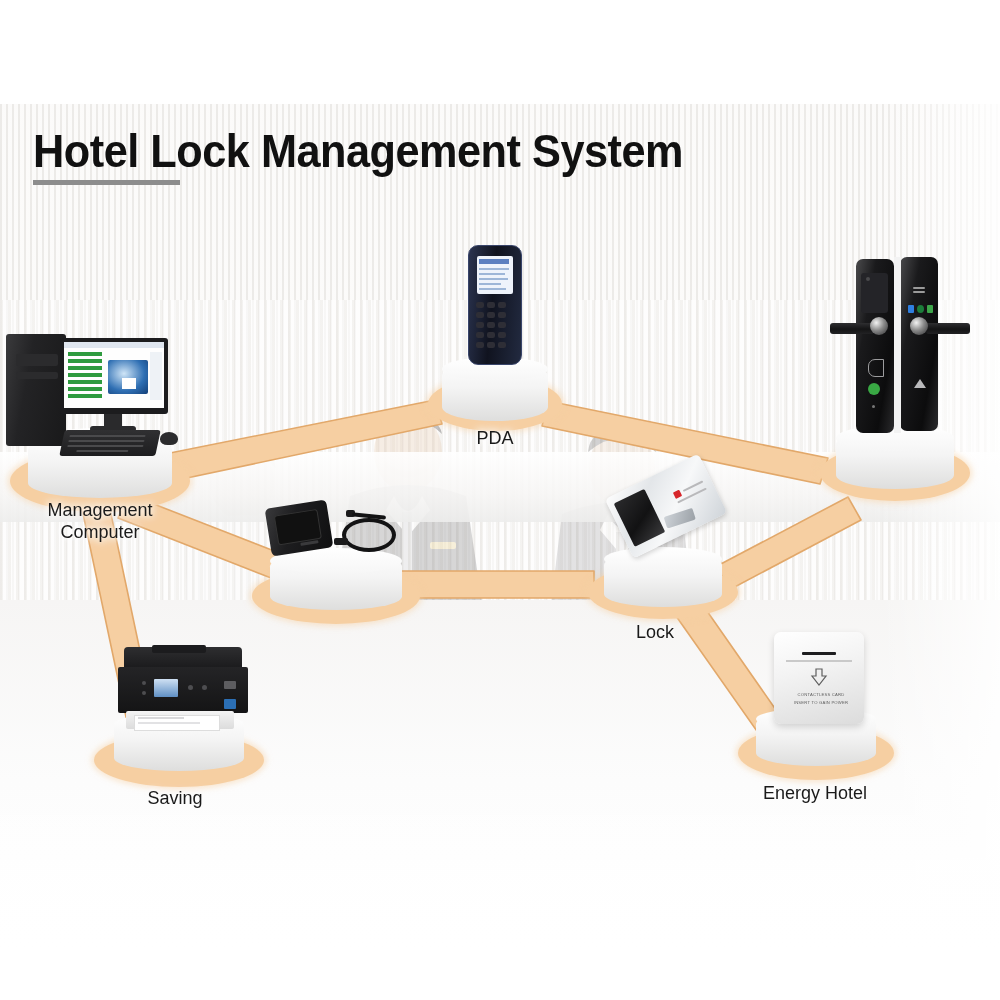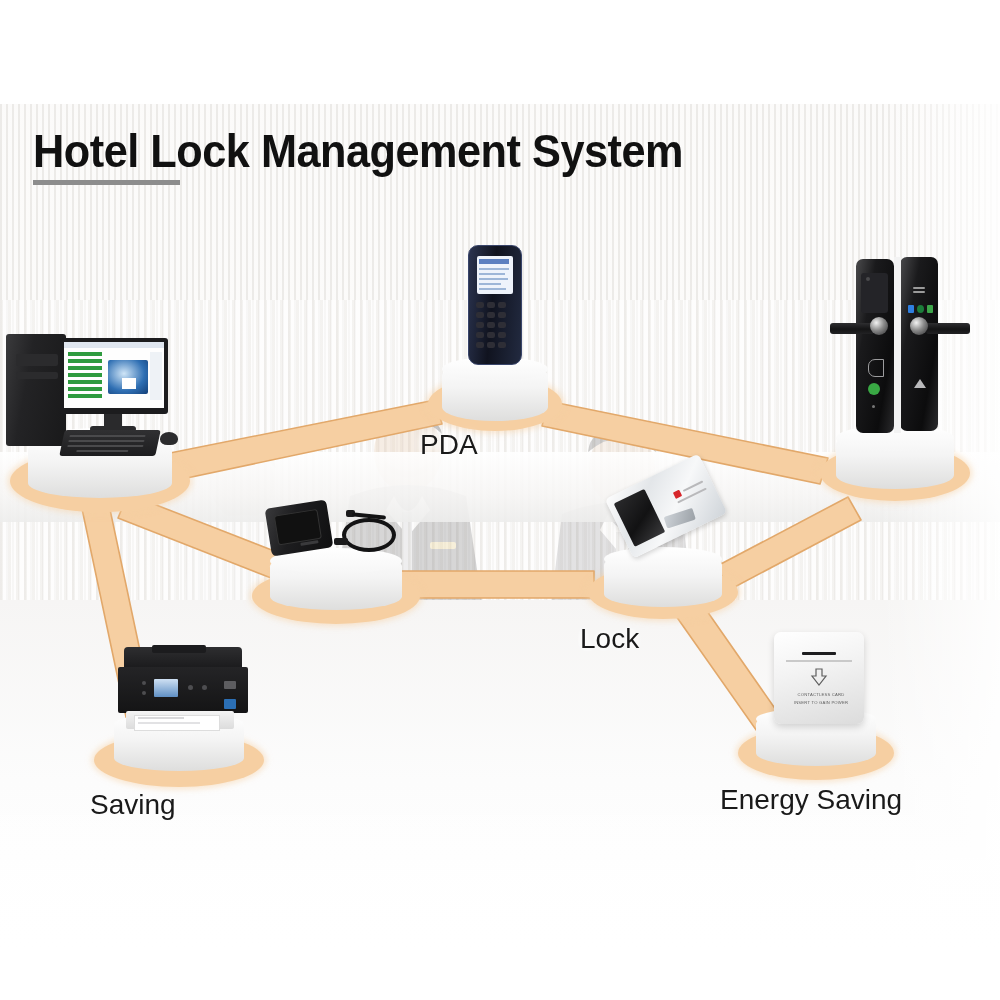--- a/index.html
+++ b/index.html
@@ -76,21 +76,21 @@
   .ped-body{
     position:absolute;border-radius:50%/22% 22% 24% 24%;
     background:linear-gradient(180deg,#fdfdfd 0%,#f4f4f4 42%,#dededd 100%);
   }
   .ped-top{
     position:absolute;border-radius:50%;
     background:linear-gradient(180deg,#ffffff 0%,#f6f6f6 100%);
   }
   .node-label{
     position:absolute;z-index:26;
-    font-size:28px;color:#1a1a1a;
+    font-size:18px;color:#1a1a1a;text-align:center;
     white-space:pre-line;line-height:1.2;
     text-shadow:0 0 6px #fff,0 0 10px #fff,0 0 14px #fff;
   }
 
   
   .dev{position:absolute;}
 
   
   .pc-tower{position:absolute;background:linear-gradient(100deg,#3a3a3c 0%,#232325 36%,#19191a 100%);border-radius:3px;}
   .pc-tower-face{position:absolute;background:#2b2b2d;border-radius:2px;}
@@ -255,20 +255,22 @@
 
       <div class="pc-kbd" style="left:62px;top:110px;width:96px;height:26px;transform:skewX(-12deg);">
         <div class="pc-key" style="left:6px;top:5px;width:76px;height:2px;"></div>
         <div class="pc-key" style="left:6px;top:10px;width:76px;height:2px;"></div>
         <div class="pc-key" style="left:6px;top:15px;width:76px;height:2px;"></div>
         <div class="pc-key" style="left:16px;top:20px;width:52px;height:2px;"></div>
       </div>
       <div class="pc-mouse" style="left:160px;top:112px;width:18px;height:13px;"></div>
     </div>
   </div>
+  <div class="node-label" style="left:0px;top:500px;width:200px;">Management
+Computer</div>
 
   <div class="node" style="left:420px;top:245px;width:150px;height:190px;">
     <div class="pedestal" style="left:8px;top:112px;width:134px;height:78px;">
       <div class="ped-ring" style="left:0;top:20px;width:134px;height:54px;"></div>
       <div class="ped-body" style="left:14px;top:6px;width:106px;height:58px;"></div>
       <div class="ped-top" style="left:14px;top:0px;width:106px;height:24px;"></div>
     </div>
 
     <div class="dev" style="left:48px;top:0px;width:54px;height:122px;">
       <div class="pda-body" style="left:0;top:0;width:52px;height:118px;">
@@ -412,15 +414,15 @@
         <div class="es-slot" style="left:28px;top:20px;width:34px;height:3px;"></div>
         <div class="es-slotline" style="left:12px;top:28px;width:66px;"></div>
         <svg class="es-arrow" style="left:36px;top:36px;width:18px;height:18px;" viewBox="0 0 18 18">
           <path d="M6 1 h6 v7 h4 l-7 9 -7 -9 h4 Z" fill="none" stroke="#5e5e5e" stroke-width="1.2"></path>
         </svg>
         <div class="es-txt" style="left:16px;top:60px;width:62px;text-align:center;">CONTACTLESS CARD</div>
         <div class="es-txt" style="left:12px;top:68px;width:70px;text-align:center;">INSERT TO GAIN POWER</div>
       </div>
     </div>
   </div>
-  <div class="node-label" style="left:720px;top:783px;width:190px;">Energy Saving</div>
+  <div class="node-label" style="left:720px;top:783px;width:190px;">Energy Hotel</div>
 
 </div>
 
 </body></html>

